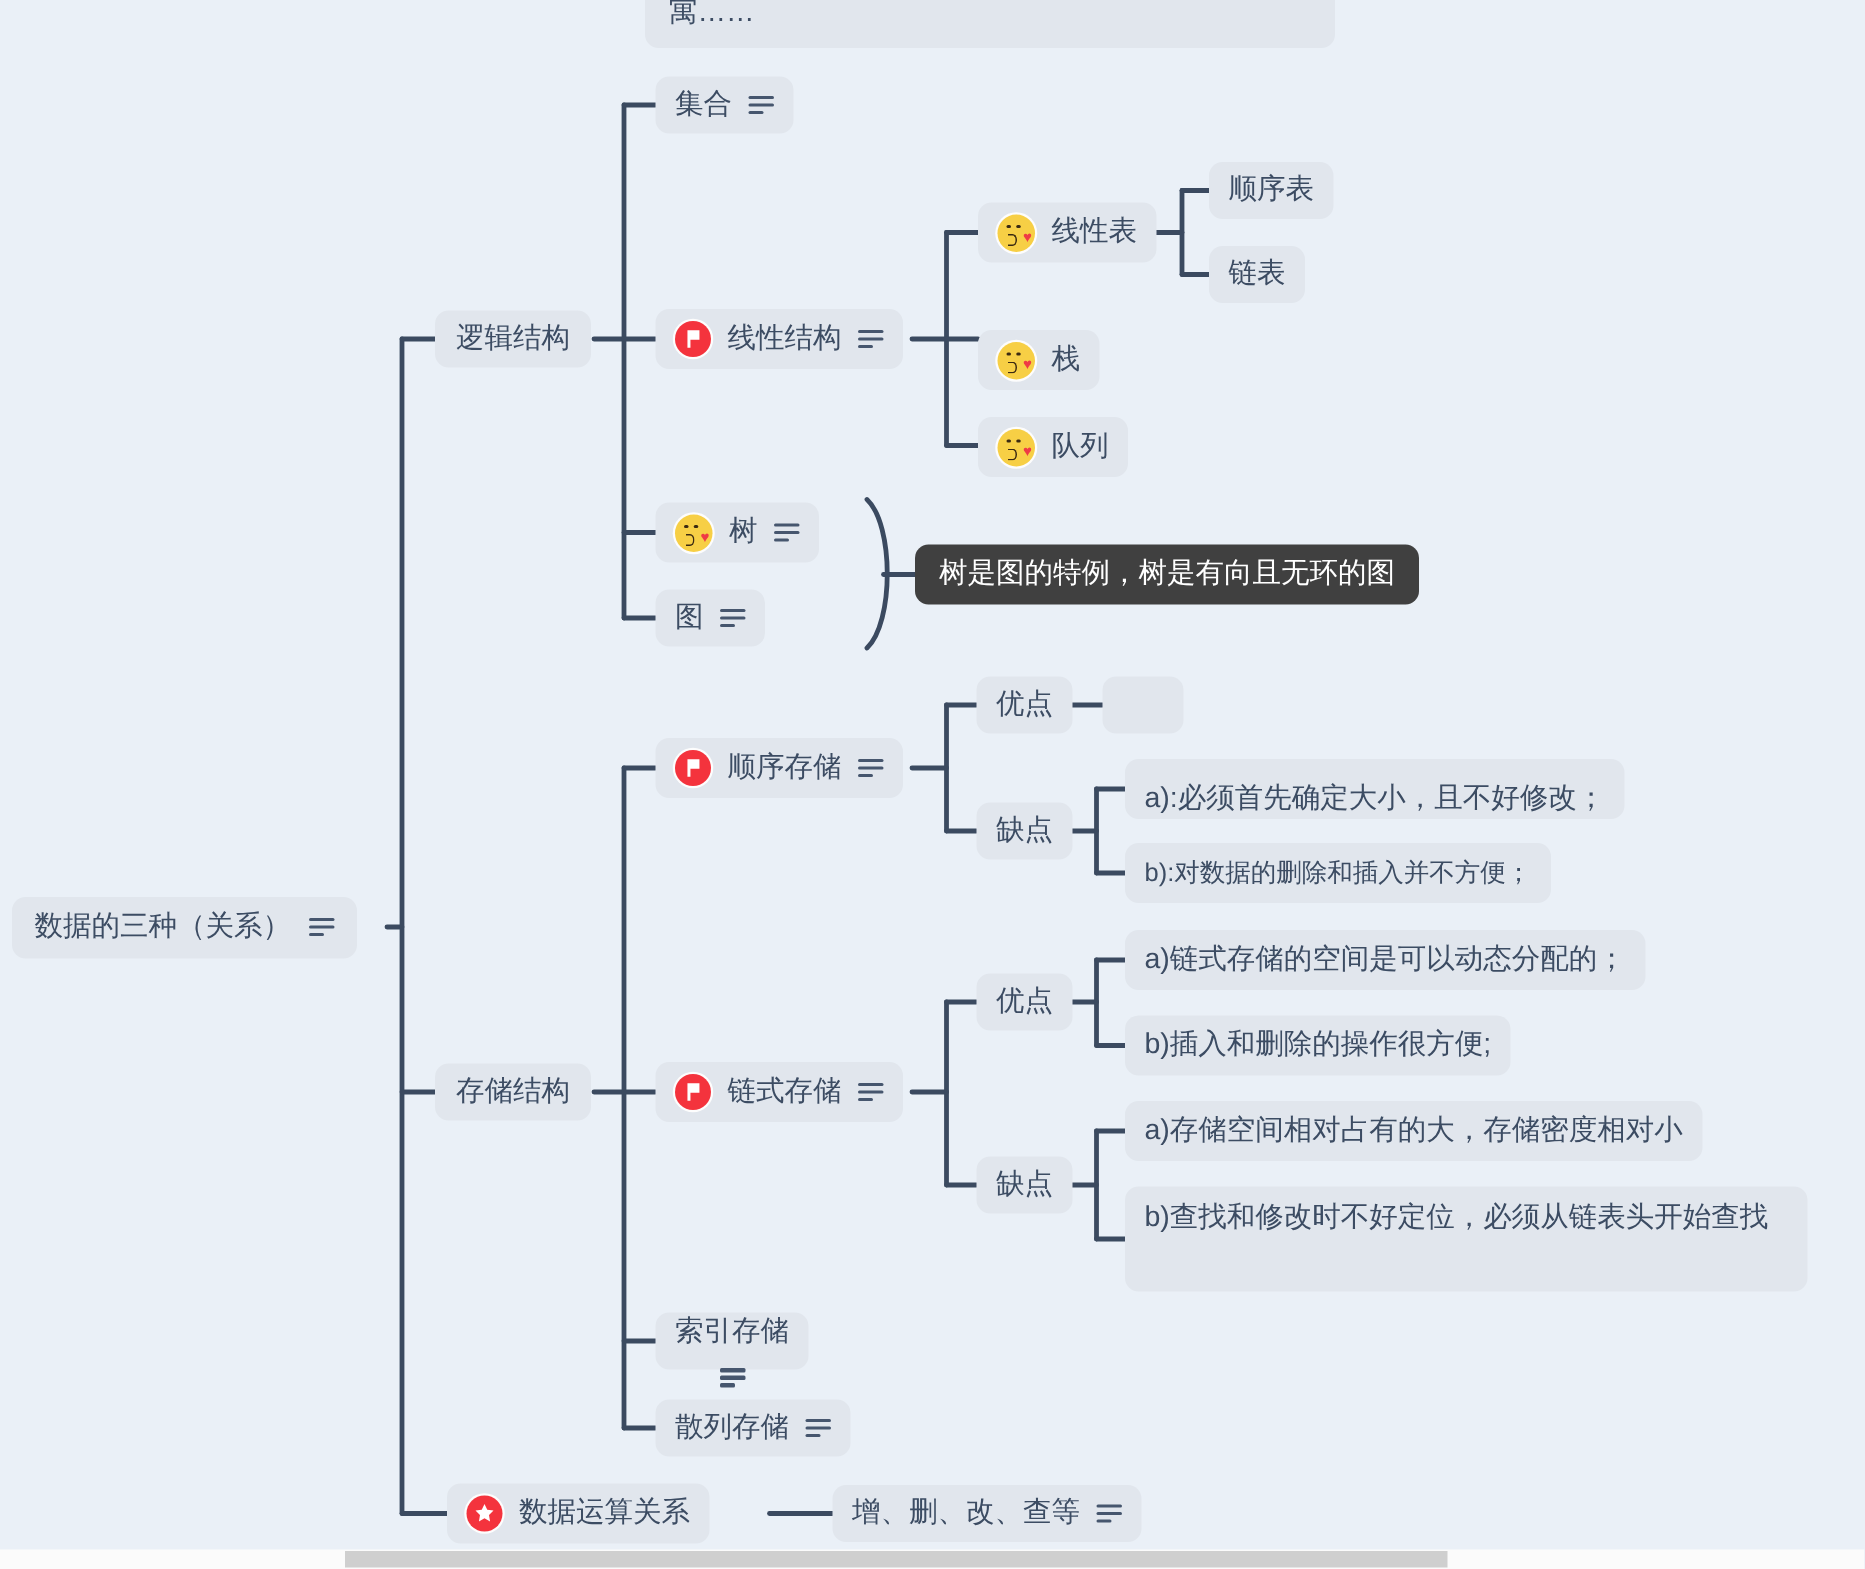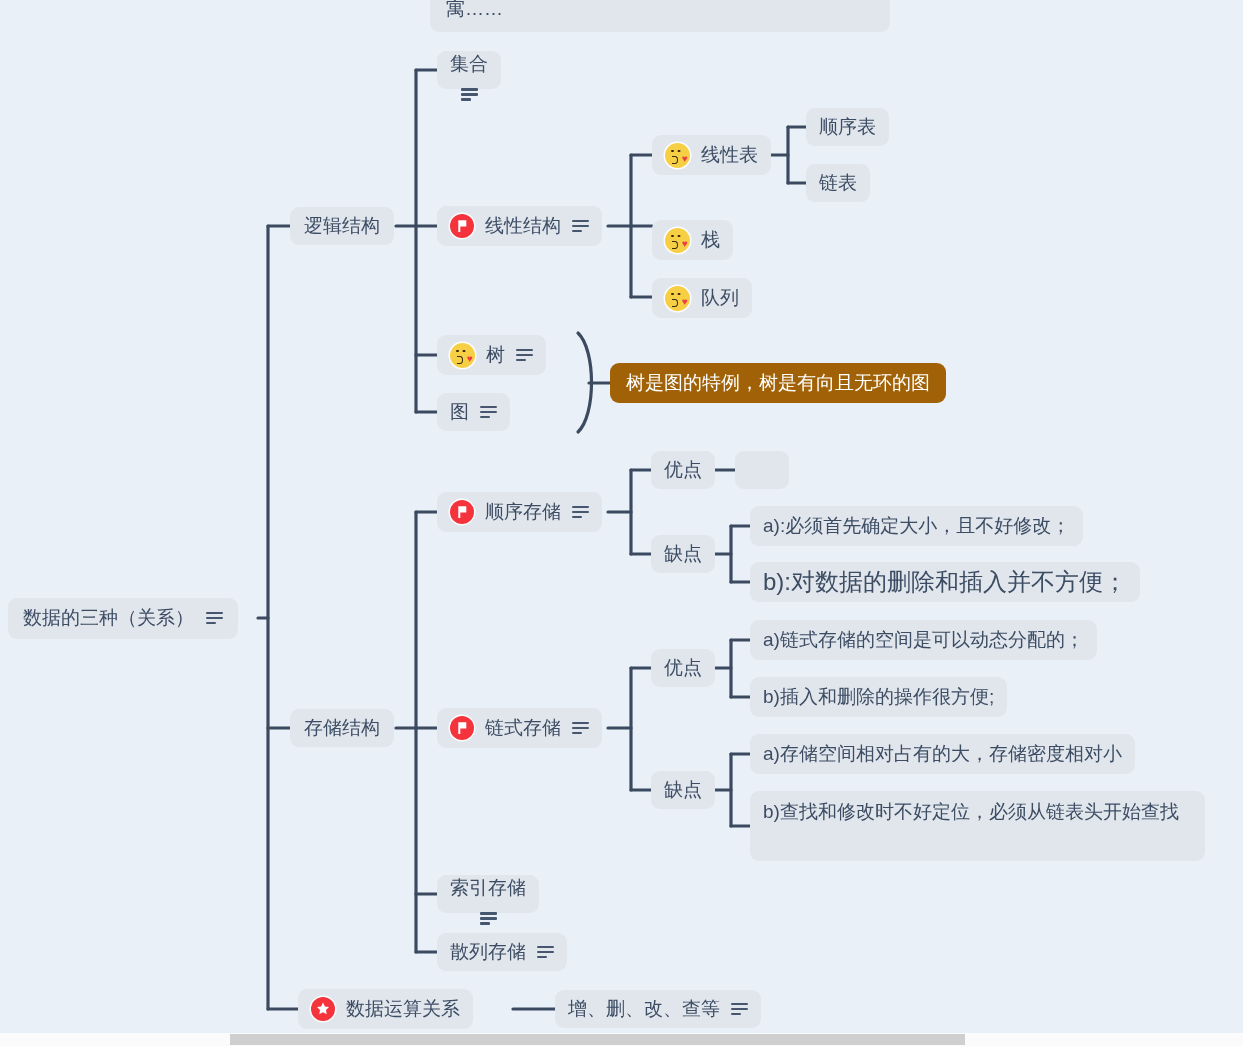--- a/index.html
+++ b/index.html
@@ -87,21 +87,21 @@
     border-radius: 1px;
     background: #46566e;
     display: block;
   }
   .noteicon i:nth-child(1) { top: 0;    width: 17px; }
   .noteicon i:nth-child(2) { top: 5px;  width: 17px; }
   .noteicon i:nth-child(3) { top: 10px; width: 10px; }
 
   .summary-note {
     position: absolute;
-    background: #a16207;
+    background: #404040;
     color: #ffffff;
     border-radius: 9px;
     display: flex;
     align-items: center;
     z-index: 6;
   }
   .scrollbar-track {
     position: absolute;
     left: 0; bottom: 0;
     width: 1243px; height: 13px;
@@ -198,21 +198,21 @@
         <i></i>
         <i></i>
         <i></i>
       </span>
   </div>
 
   <div class="node" style="left:290px; top:207px; height:38px; padding:0 14px; font-size:19px;">
     <span class="node-text">逻辑结构</span>
   </div>
 
-  <div class="node" style="left:437px; top:51px; height:38px; padding:0 13px; gap:11px; font-size:19px;flex-direction:column;">
+  <div class="node" style="left:437px; top:51px; height:38px; padding:0 13px; gap:11px; font-size:19px;">
     <span class="node-text">集合</span>
     <span class="noteicon">
         <i></i>
         <i></i>
         <i></i>
       </span>
   </div>
 
   <div class="node" style="left:437px; top:206px; height:40px; padding:0 13px; gap:11px; font-size:19px;">
     <span class="redicon">
@@ -305,25 +305,25 @@
   </div>
 
   <div class="node" style="left:735px; top:451px; width:54px; height:38px; padding:0 13px; font-size:19px;">
     <span class="node-text"></span>
   </div>
 
   <div class="node" style="left:651px; top:535px; height:38px; padding:0 13px; font-size:19px;">
     <span class="node-text">缺点</span>
   </div>
 
-  <div class="node" style="left:750px; top:506px; height:40px; padding:0 13px; font-size:19px;">
+  <div class="node" style="left:750px; top:506px; height:40px; padding:0 13px; font-size:19px;align-items:flex-end;">
     <span class="node-text">a):必须首先确定大小，且不好修改；</span>
   </div>
 
-  <div class="node" style="left:750px; top:562px; height:40px; padding:0 13px; font-size:24px;">
+  <div class="node" style="left:750px; top:562px; height:40px; padding:0 13px; font-size:17px;">
     <span class="node-text">b):对数据的删除和插入并不方便；</span>
   </div>
 
   <div class="node" style="left:437px; top:708px; height:40px; padding:0 13px; gap:11px; font-size:19px;">
     <span class="redicon">
       <svg width="24" height="24" viewBox="0 0 24 24">
           <path d="M8.3 6.2h8.0v6.3h-6.0v5.4h-2.0z" fill="#ffffff"></path>
         </svg>
     </span>
     <span class="node-text">链式存储</span>

